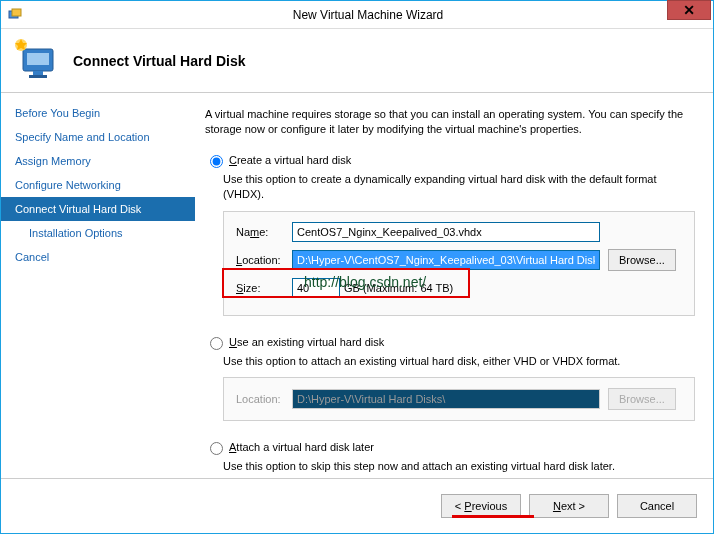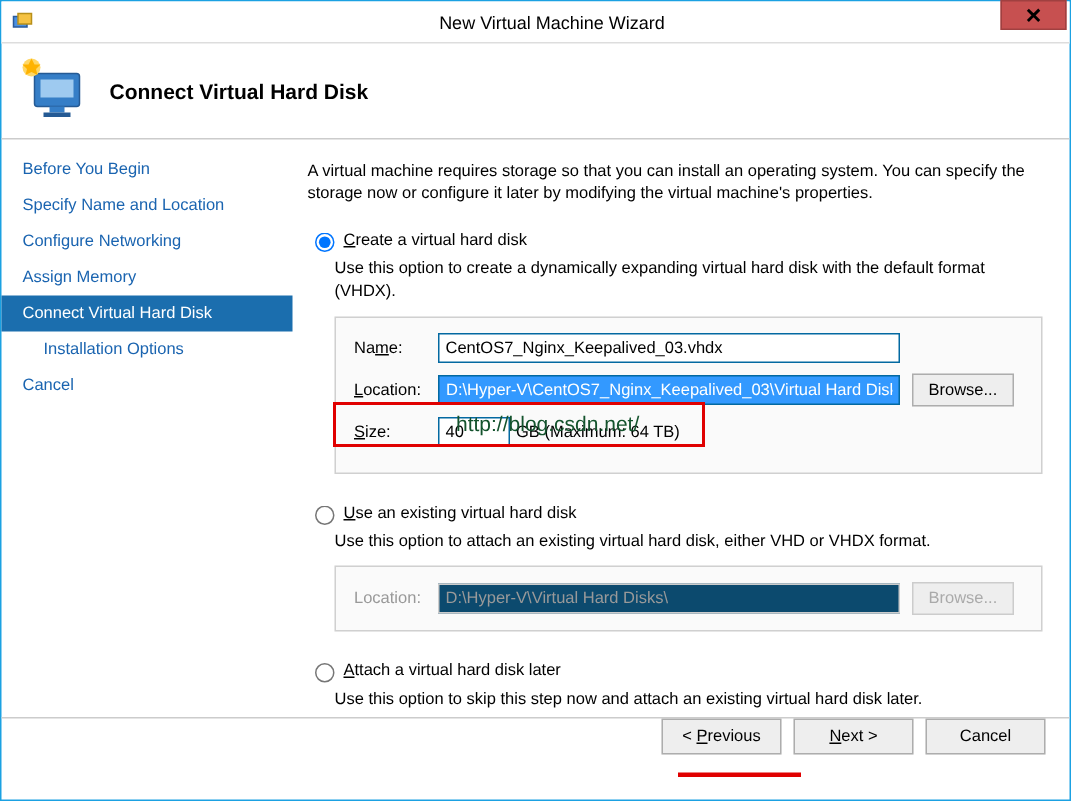--- a/index.html
+++ b/index.html
@@ -28,21 +28,21 @@
   .field-label { width: 56px; }
   .field-input { height: 20px; border: 1px solid #0369a1; padding: 1px 4px; background: #fff; color: #000; }
   .field-input.sel { background: #3399ff; color: #fff; }
   .btn-small { height: 22px; padding: 0 10px; border: 1px solid #adadad; background: #eee; margin-left: 8px; }
   .size-row { display: flex; align-items: center; }
   .size-input { width: 48px; text-align: left; }
   .size-suffix { margin-left: 4px; }
   .disabled { color: #999; }
   .disabled .field-input { background: #0c4a6e; color: #999; border-color: #ccc; }
   .disabled .btn-small { color: #aaa; border-color: #ccc; }
-  .footer { height: 55px; border-top: 1px solid #ccc; display: flex; align-items: flex-start; justify-content: flex-end; padding: 0 16px; gap: 8px; }
+  .footer { height: 55px; border-top: 1px solid #ccc; display: flex; align-items: center; justify-content: flex-end; padding: 0 16px; gap: 8px; }
   .btn { width: 80px; height: 24px; border: 1px solid #adadad; background: #eee; color: #000; }
   .highlight-red { border: 2px solid #e00000 !important; }
   .red-underline { position: absolute; height: 3px; background: #e00000; }
   u { text-decoration: underline; }
   .watermark { position: absolute; color: #14532d; font-size: 14px; pointer-events: none; }
 </style>
 </head>
 <body>
 
 <div class="window">
@@ -69,22 +69,22 @@
         <path d="M8 2 L10 6 L14 6 L11 9 L12 13 L8 11 L4 13 L5 9 L2 6 L6 6 Z" fill="#ffb300"></path>
       </svg>
     </div>
     <div class="header-title">Connect Virtual Hard Disk</div>
   </div>
 
   <div class="body">
     <div class="sidebar">
       <div class="side-item">Before You Begin</div>
       <div class="side-item">Specify Name and Location</div>
+      <div class="side-item">Assign Memory</div>
       <div class="side-item">Configure Networking</div>
-      <div class="side-item">Assign Memory</div>
       <div class="side-item selected">Connect Virtual Hard Disk</div>
       <div class="side-item sub">Installation Options</div>
       <div class="side-item">Cancel</div>
     </div>
 
     <div class="main">
       <div class="intro">A virtual machine requires storage so that you can install an operating system. You can specify the storage now or configure it later by modifying the virtual machine's properties.</div>
 
       <div class="radio-row">
         <input type="radio" checked="" style="">

